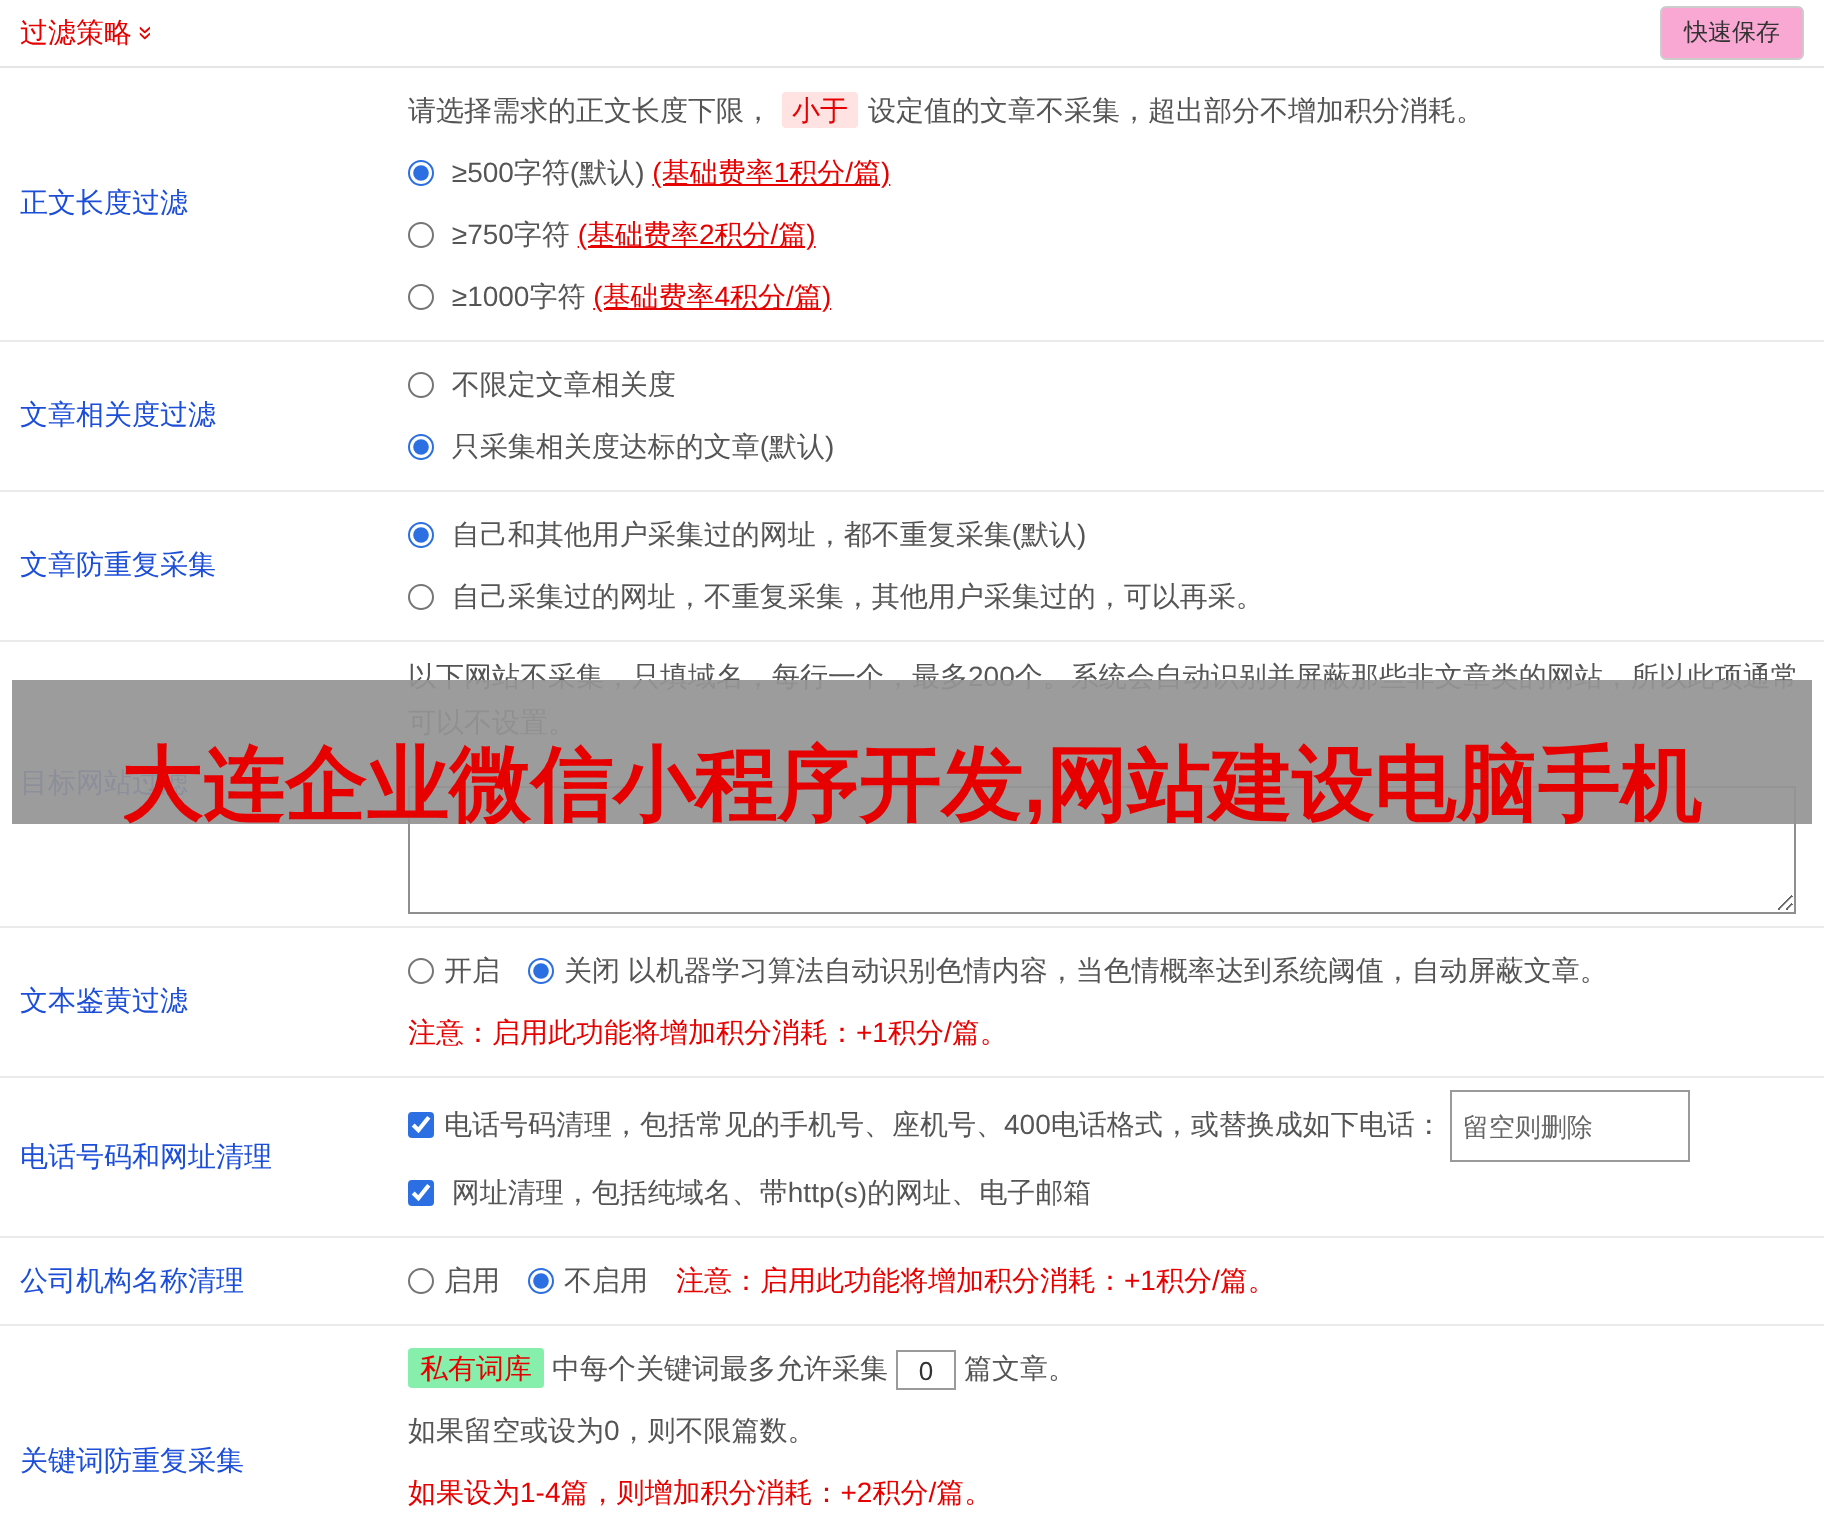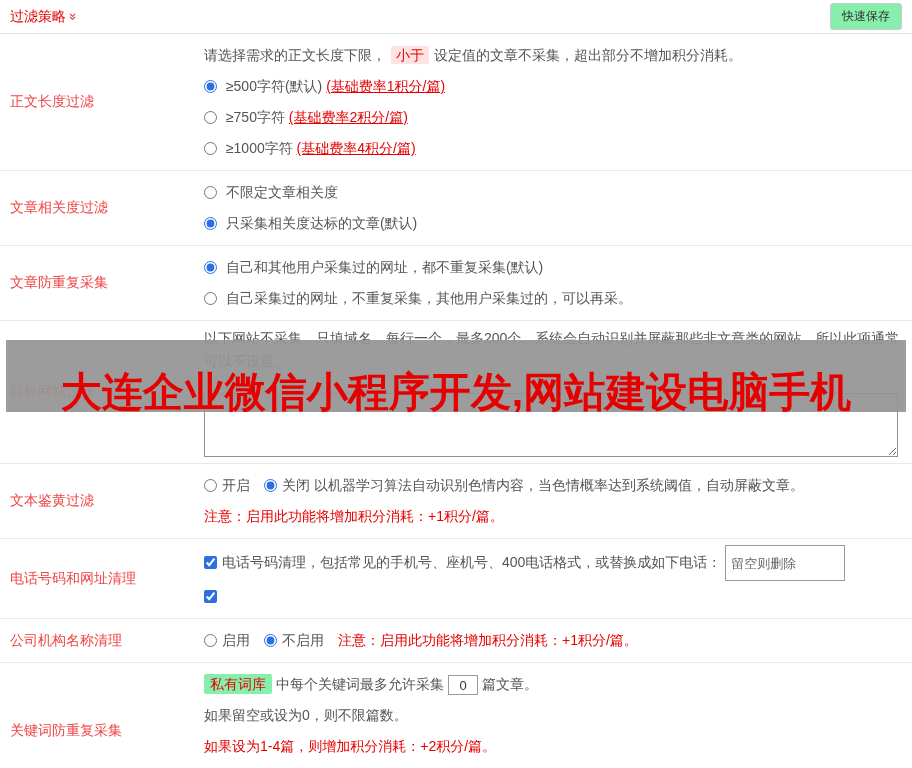--- a/index.html
+++ b/index.html
@@ -20,38 +20,38 @@
     align-items: center;
     justify-content: space-between;
     padding: 0 10px;
     border-bottom: 1px solid #e6e6e6;
   }
   .title-wrap { display: flex; align-items: center; gap: 4px; cursor: pointer; }
   .title { color: #e60000; font-size: 14px; }
   .chev { display: inline-block; transform: rotate(90deg); font-size: 13px; line-height: 1; }
   .chev-red { color: #e60000; }
   .save-btn {
-    background: #86efac;
+    background: #f9a8d4;
     border: 1px solid #ccc;
     border-radius: 3px;
     padding: 4px 11px;
     font-size: 12px;
     color: #333;
     cursor: pointer;
     font-family: inherit;
   }
   
   .row { display: flex; border-bottom: 1px solid #eaeaea; }
   .label-cell {
     width: 176px;
     flex-shrink: 0;
     padding: 0 10px;
     display: flex;
     align-items: center;
-    color: #ef4444;
+    color: #1d4ed8;
   }
   .content-cell { flex: 1; padding: 6px 10px 6px 0; margin-left: 28px; }
   .line { line-height: 31px; color: #555; display: block; }
   .line-sm { line-height: 23px; }
   .option { cursor: pointer; }
   input[type=radio], input[type=checkbox] {
     accent-color: #2b6fe3;
     margin-right: 5px;
     vertical-align: -2px;
     cursor: pointer;
@@ -212,20 +212,21 @@
 </div>
 
 <div class="row">
   <div class="label-cell">电话号码和网址清理</div>
   <div class="content-cell">
     <span class="line">
       <label class="option"><input type="checkbox" checked="" style=""><span>电话号码清理，包括常见的手机号、座机号、400电话格式，或替换成如下电话：</span></label><input type="text" class="phone-input" placeholder="留空则删除" style="">
     </span>
     <label class="line option">
       <input type="checkbox" checked="" style="">
+      <span>网址清理，包括纯域名、带http(s)的网址、电子邮箱</span>
     </label>
   </div>
 </div>
 
 <div class="row">
   <div class="label-cell">公司机构名称清理</div>
   <div class="content-cell">
     <span class="line">
       <label class="option"><input type="radio" name="comp" style=""><span>启用</span></label><span class="gap"></span><label class="option"><input type="radio" name="comp" checked="" style=""><span>不启用</span></label><span class="gap"></span><span class="red">注意：启用此功能将增加积分消耗：+1积分/篇。</span>
     </span>

